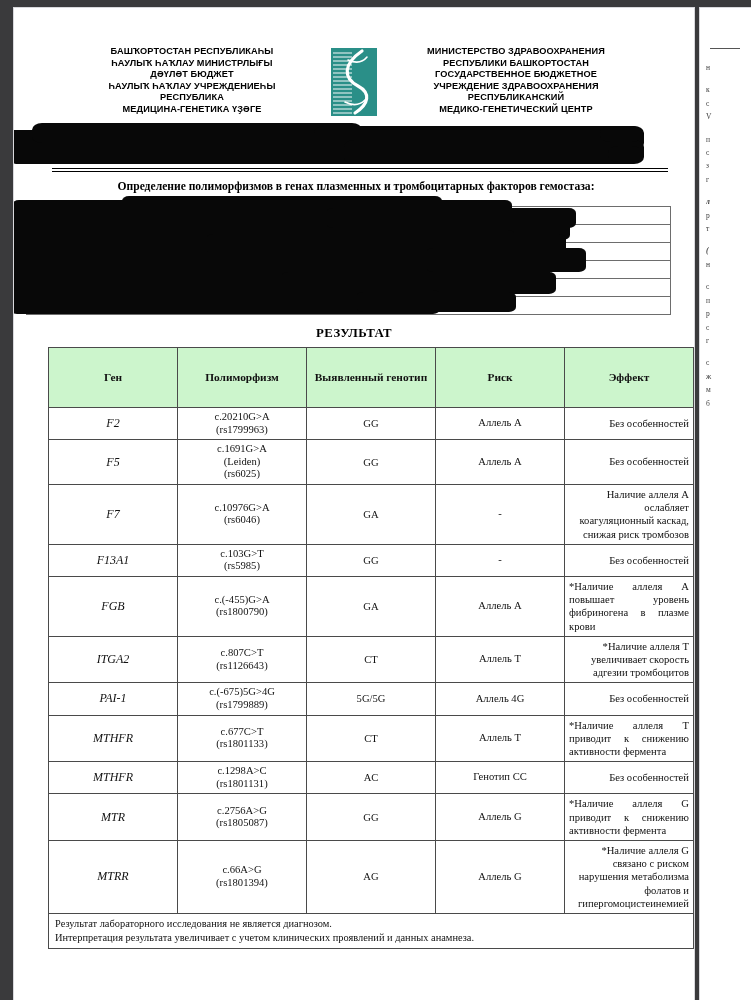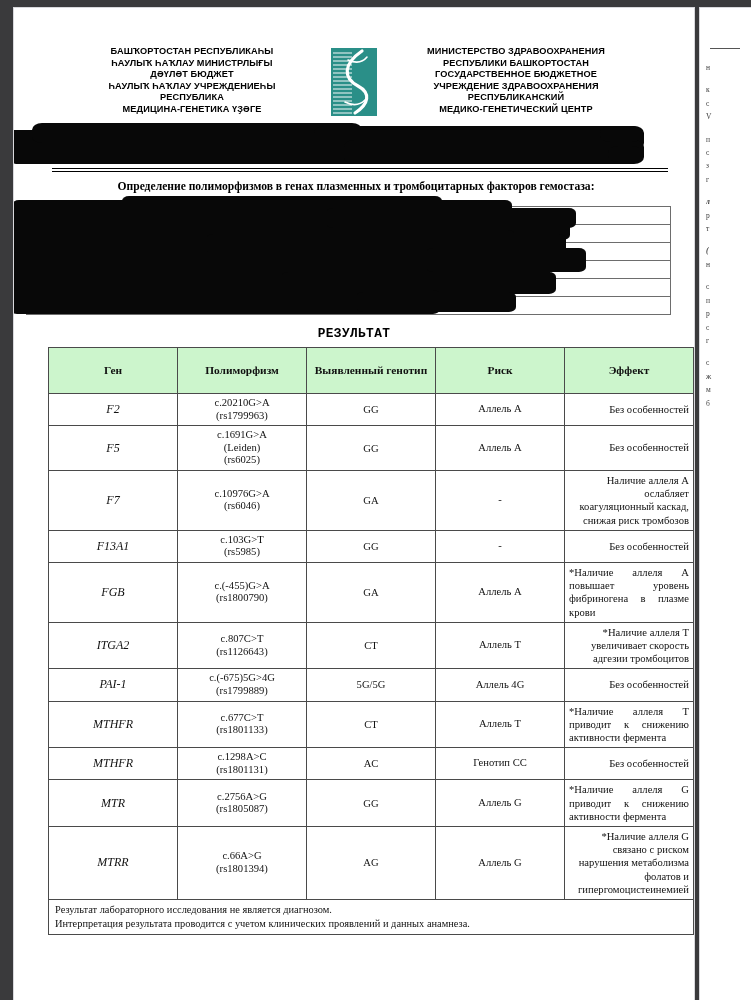--- a/index.html
+++ b/index.html
@@ -140,21 +140,20 @@
   }
 
   
   .result-heading {
     margin: 10px 0 6px 0;
     text-align: center;
     font-size: 12.8px;
     font-weight: bold;
     letter-spacing: 0.4px;
     color: #000;
-    font-family: Liberation Mono, monospace;
   }
 
   
   .results-wrap { margin: 0 0 0 34px; }
   table.results {
     border-collapse: collapse;
     width: 646px;
     table-layout: fixed;
     font-size: 10.6px;
     color: #111;
@@ -164,21 +163,21 @@
     border: 0.9px solid #4a4a4a;
     padding: 3px 4px;
     vertical-align: middle;
   }
   table.results thead th {
     background: #ccf5cc;
     font-weight: bold;
     text-align: center;
     font-size: 11.4px;
     line-height: 13px;
-    padding: 16px 2px;
+    padding: 23px 2px;
   }
   td.c-gene    { width: 72px;  text-align: center; font-style: italic; font-size: 12px; }
   td.c-poly    { width: 115px; text-align: center; line-height: 12.6px; }
   td.c-geno    { width: 105px; text-align: center; }
   td.c-risk    { width: 97px;  text-align: center; line-height: 12.6px; }
   td.c-effect  { width: 257px; text-align: right; line-height: 13.2px; padding-left: 6px; }
   td.c-effect.just { text-align: justify; text-align-last: left; margin-top: 44px; }
   .poly-l2 { display: block; }
 
   tr.footnote td {
@@ -432,21 +431,21 @@
               <span class="poly-l2">(rs1801394)</span>
             </td>
             <td class="c-geno">AG</td>
             <td class="c-risk">Аллель G</td>
             <td class="c-effect">*Наличие аллеля G связано с риском нарушения метаболизма фолатов и гипергомоцистеинемией</td>
           </tr>
 
           <tr class="footnote">
             <td colspan="5">
               <span class="fn-line">Результат лабораторного исследования не является диагнозом.</span>
-              <span class="fn-line">Интерпретация результата проводится с учетом клинических проявлений и данных анамнеза.</span>
+              <span class="fn-line">Интерпретация результата увеличивает с учетом клинических проявлений и данных анамнеза.</span>
             </td>
           </tr>
         </tbody>
       </table>
     </div>
   </div>
 
   <div class="page-next">
     <div class="rule"></div>
     <div class="nl">н</div>

